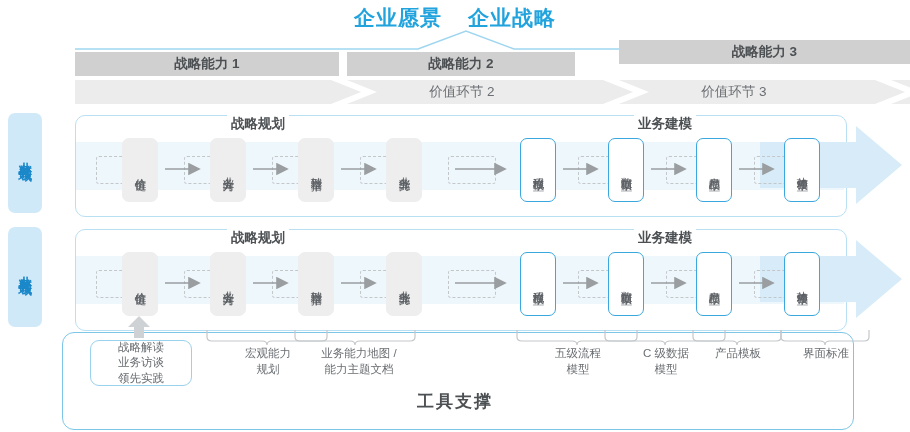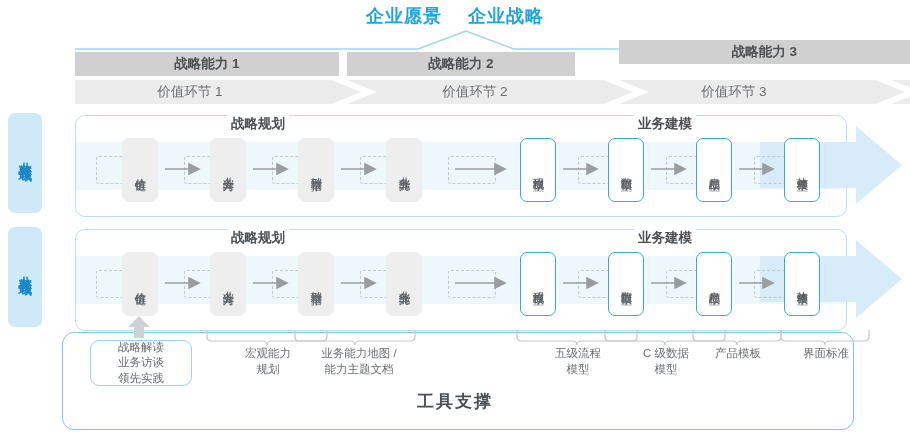--- a/index.html
+++ b/index.html
@@ -12,21 +12,21 @@
     color:#5b5f63;
   }
   #stage{position:absolute;left:0;top:0;width:910px;height:432px;}
 
   
   .vision-row{
     position:absolute;left:0;top:4px;width:910px;
     display:flex;justify-content:center;align-items:center;gap:26px;
   }
   .vision-title{
-    font-size:18px;font-weight:bold;color:#21a3dd;letter-spacing:1px;
+    font-size:21px;font-weight:bold;color:#21a3dd;letter-spacing:1px;
     white-space:nowrap;
   }
 
   
   .vision-connector{position:absolute;left:0;top:28px;width:910px;height:22px;}
 
   
   .cap-bar{
     position:absolute;height:24px;background:#d0d0d0;
     display:flex;align-items:center;justify-content:center;
@@ -142,24 +142,21 @@
   <div class="cap-bar" style="left:619px;top:40px;width:291px;">
     <span>战略能力 3</span>
   </div>
 
   <svg class="vc-band" viewBox="0 0 835 24" preserveAspectRatio="none">
     <rect x="0" y="0" width="835" height="24" fill="#ececec"></rect>
     <path d="M256 0 L286 12 L256 24 L272 24 L302 12 L272 0 Z" fill="#ffffff"></path>
     <path d="M528 0 L558 12 L528 24 L544 24 L574 12 L544 0 Z" fill="#ffffff"></path>
     <path d="M800 0 L830 12 L800 24 L816 24 L846 12 L816 0 Z" fill="#ffffff"></path>
   </svg>
-  <div class="vc-label" style="left:75px;width:230px;">
-    <span>价值环节 1</span>
-  </div>
-  <div class="vc-label" style="left:360px;width:230px;">
+  <div class="vc-label" style="left:347px;width:230px;">
     <span>价值环节 2</span>
   </div>
   <div class="vc-label" style="left:619px;width:230px;">
     <span>价值环节 3</span>
   </div>
 
   <div class="domain-tab" style="top:113px;height:100px;">
     <span>业务领域 1</span>
   </div>
   <div class="domain-tab" style="top:227px;height:100px;">

